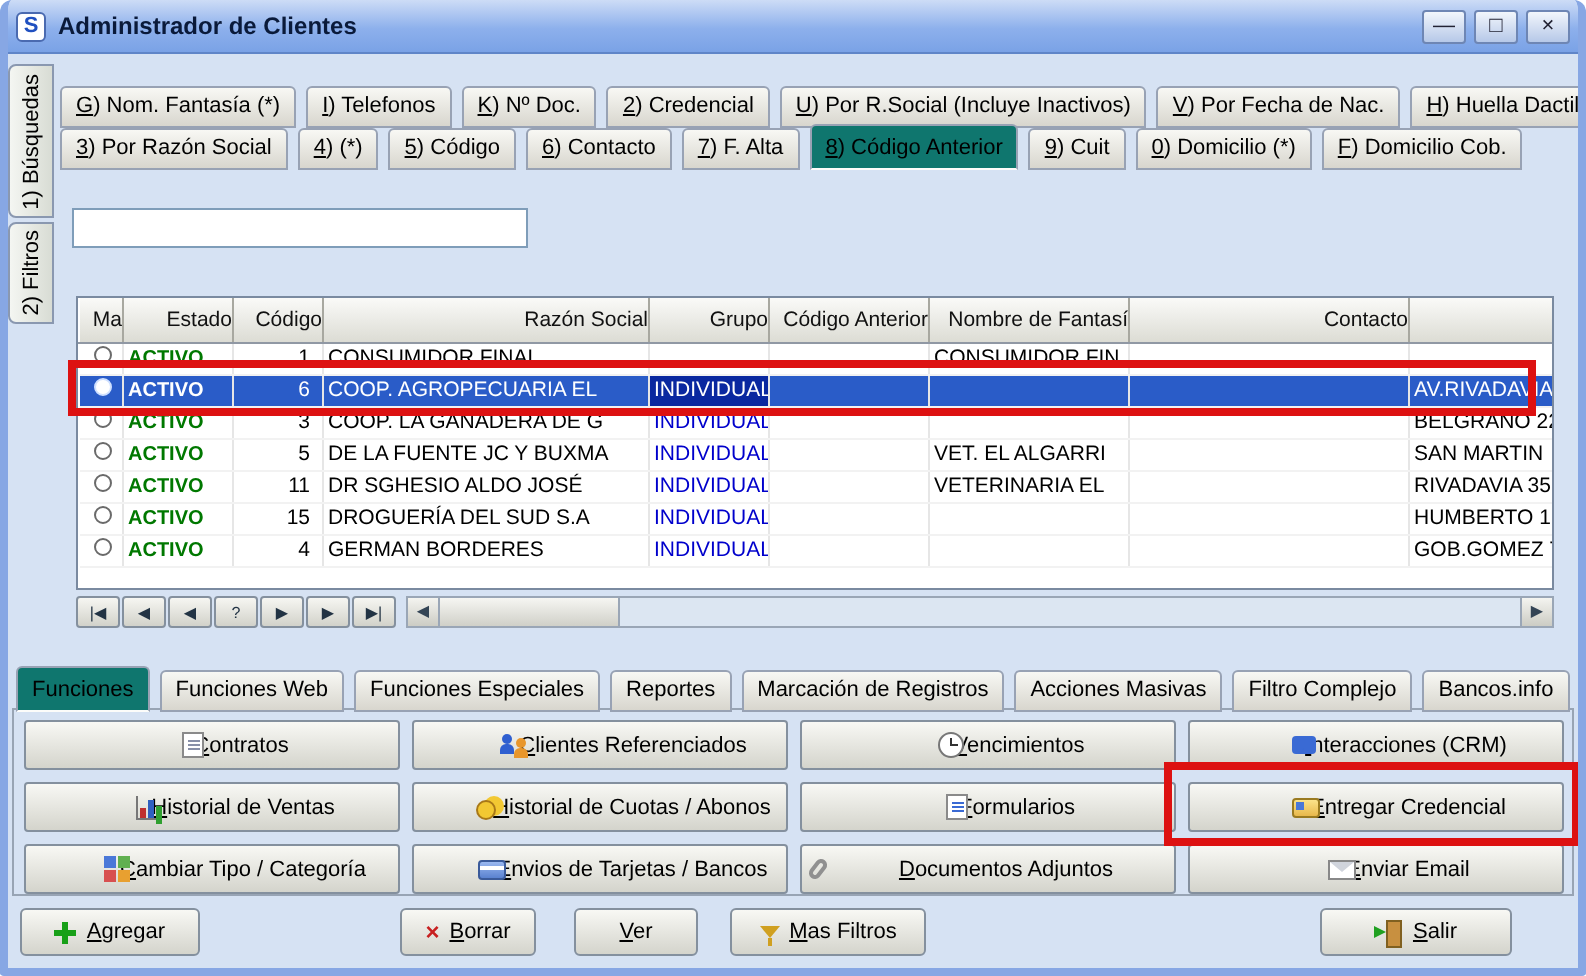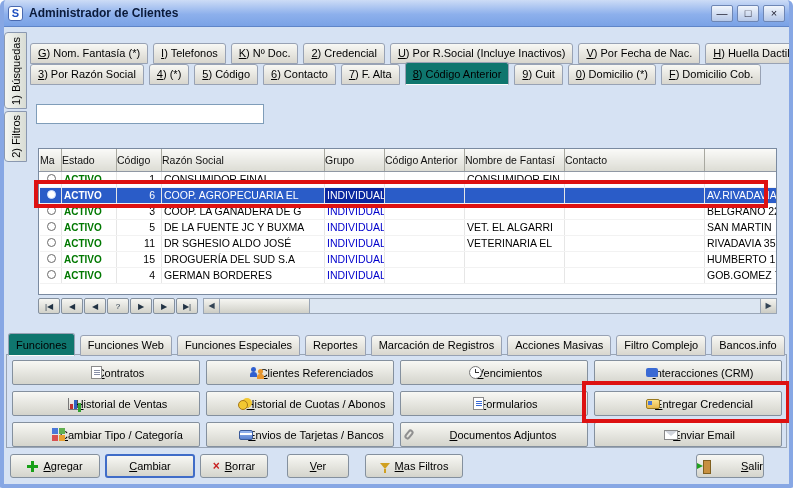--- a/index.html
+++ b/index.html
@@ -41,21 +41,21 @@
   
   .search { position:absolute; left:32px; top:77px; width:228px; height:20px;
             border:1px solid #7f9db9; background:#fff; font-size:11px; padding:0 4px; }
 
   
   .gridbox { position:absolute; left:34px; top:121px; width:739px; height:147px;
              background:#fff; border:1px solid #7a8aa0; overflow:hidden; }
   table.grid { border-collapse:collapse; table-layout:fixed; width:749px; font-size:10.5px; }
   .grid th { height:22px; background:linear-gradient(#fafaf8,#dcdcd4); font-weight:normal; font-size:10.5px;
              border-right:1px solid #a8a8a0; border-bottom:1px solid #9098a4; border-left:1px solid #fff;
-             overflow:hidden; white-space:nowrap; text-align:left; color:#111; }
+             overflow:hidden; white-space:nowrap; text-align:right; color:#111; }
   .grid th.th-dir { text-align:right; padding-left:24px; }
   .grid td { height:16px; padding:0 2px; overflow:hidden; white-space:nowrap;
              border-right:1px solid #e6e6e6; border-bottom:1px solid #f2f2f2; color:#000; }
   .grid td.num { text-align:right; padding-right:6px; }
   .grid td.estado { color:#007800; font-weight:bold; font-size:10px; }
   .grid td.grupo { color:#0000cc; }
   .radio { display:inline-block; width:9px; height:9px; border:1px solid #6a6a6a; border-radius:50%;
            background:#fff; margin-left:5px; }
   tr.sel td { background:#2a5cc8; color:#fff; }
   tr.sel td.estado { color:#fff; }
@@ -374,35 +374,32 @@
       <button class="fbtn">
         <span class="fic ic-mail"></span>
         <span><u>E</u>nviar Email</span>
       </button>
     </div>
 
     <button class="abtn" style="left:6px;width:90px;">
       <span class="ic-plus"></span>
       <span><u>A</u>gregar</span>
     </button>
-    <button class="abtn default" style="left:101px;width:90px;">
-      <span><u>C</u>ambiar</span>
-    </button>
     <button class="abtn" style="left:196px;width:68px;">
       <span class="ic-x">×</span>
       <span><u>B</u>orrar</span>
     </button>
     <button class="abtn" style="left:283px;width:62px;">
       <span><u>V</u>er</span>
     </button>
     <button class="abtn" style="left:361px;width:98px;">
       <span class="ic-funnel"></span>
       <span><u>M</u>as Filtros</span>
     </button>
-    <button class="abtn" style="left:692px;width:68px;justify-content:space-between;">
+    <button class="abtn" style="left:656px;width:96px;">
       <span class="ic-exit"></span>
       <span><u>S</u>alir</span>
     </button>
 
     <div class="annot red1"></div>
     <div class="annot red2"></div>
 
   </div>
 </div>
 

